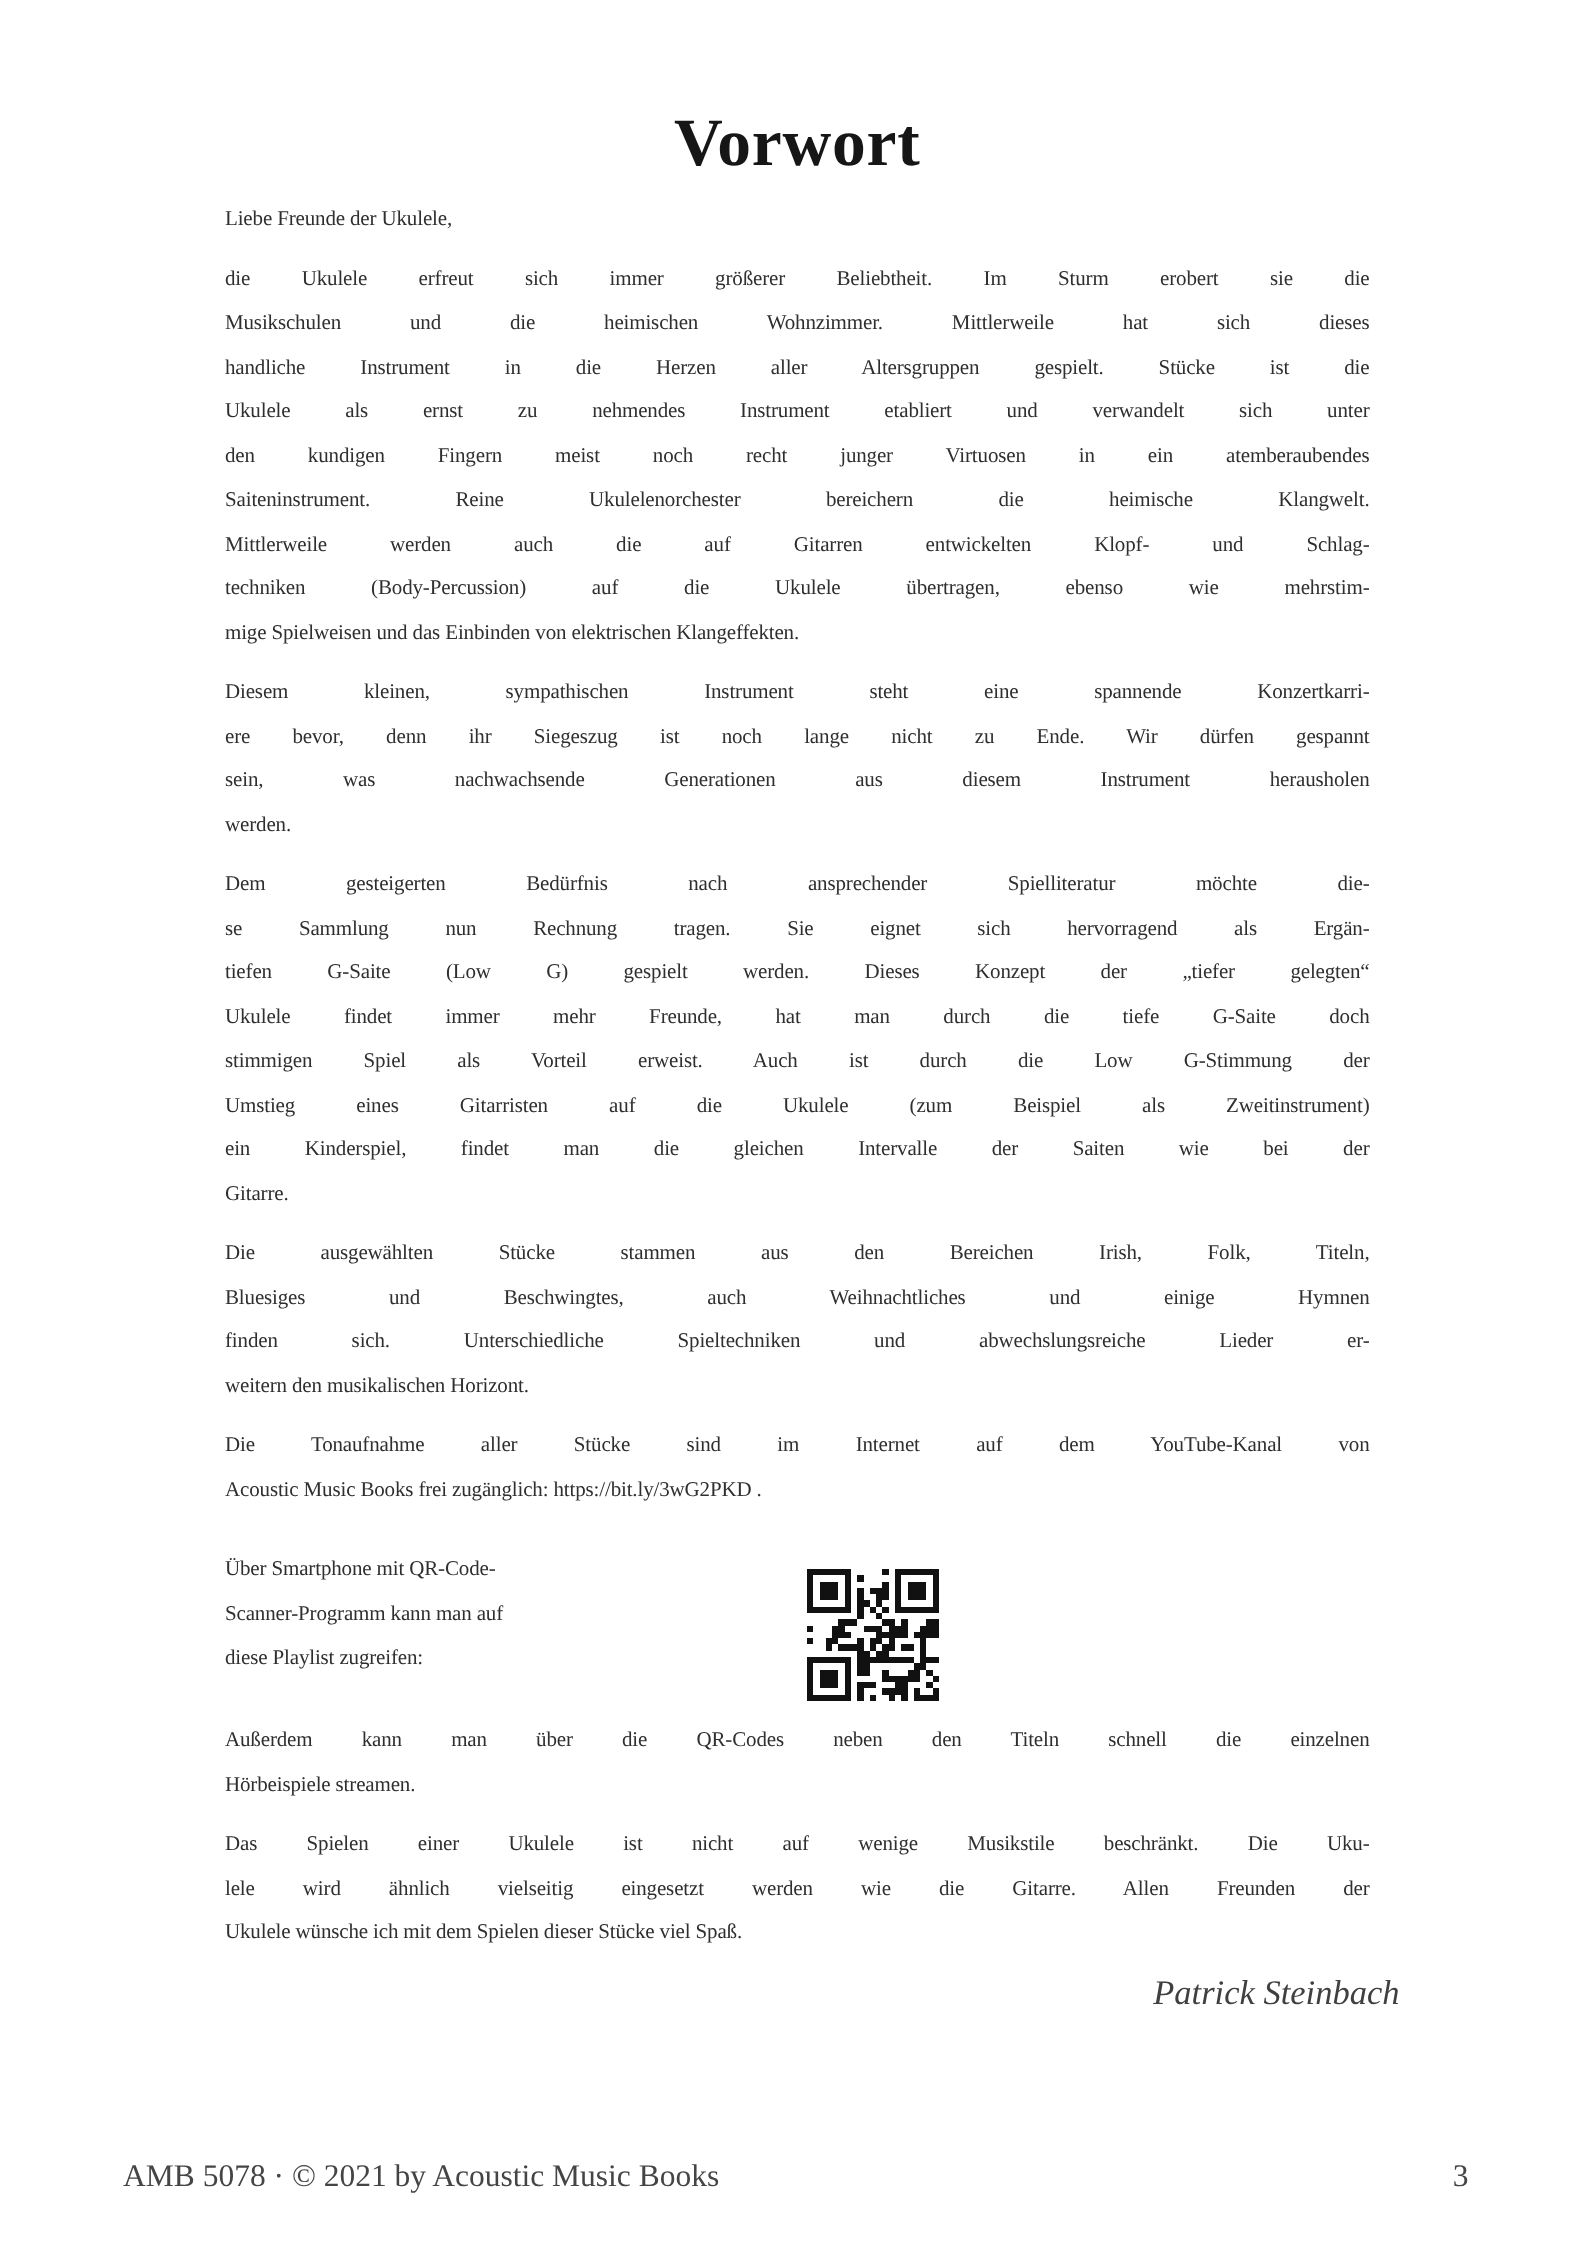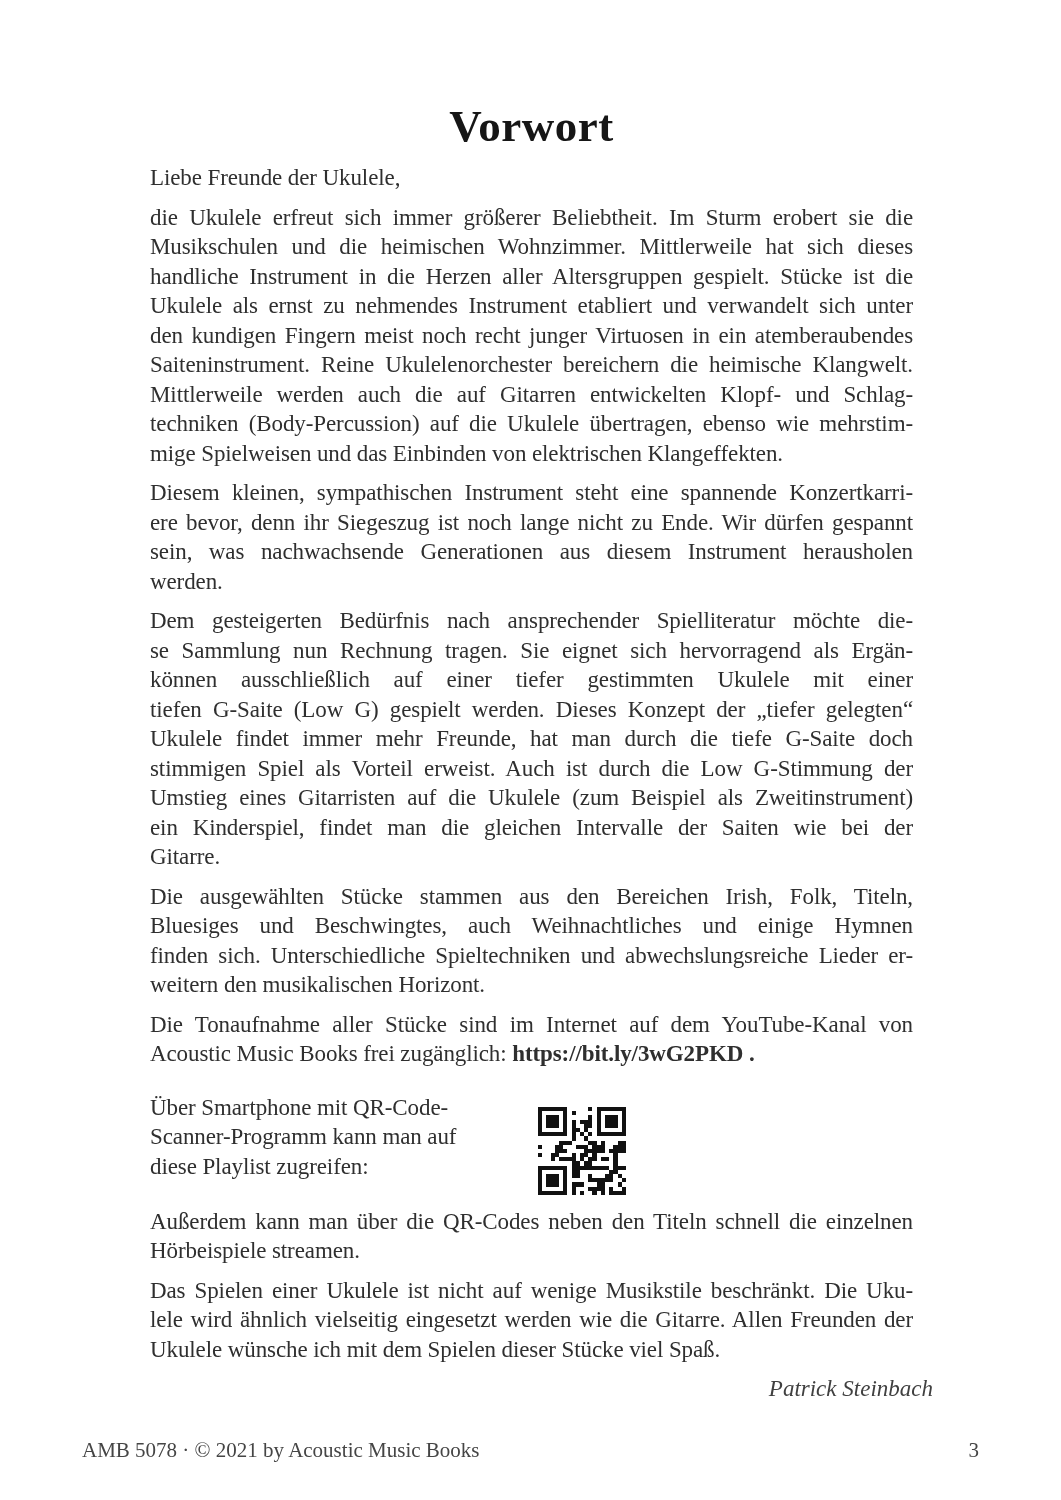--- a/index.html
+++ b/index.html
@@ -4,34 +4,34 @@
 <style>
   html,body{margin:0;padding:0;}
   body{
     width:1061px;height:1500px;position:relative;
     background:#ffffff;
     font-family:"Liberation Serif", serif;
     color:#2f2f2f;
     overflow:hidden;
   }
   .sheet{position:absolute;inset:0;background:#ffffff;}
-  .content{padding:101px 148px 0 150px;}
+  .content{padding:70px 148px 0 150px;}
   h1.title{
     font-size:45px;line-height:50px;font-weight:700;
     text-align:center;margin:0 0 12px 0;color:#161616;
     letter-spacing:.5px;
   }
   .para{margin:0 0 10px 0;}
   .line{
-    font-size:23px;line-height:29.5px;letter-spacing:-0.1px;
+    font-size:14px;line-height:29.5px;letter-spacing:-0.1px;
     white-space:normal;
   }
   .jl{text-align:justify;text-align-last:justify;-moz-text-align-last:justify;}
   .it{font-style:italic;}
-  .bd{font-weight:700;margin-top:17px;}
+  .bd{font-weight:400;margin-top:17px;}
   .qr-para{position:relative;min-height:104px;margin-top:24px;}
   .qr-lines{width:440px;}
   .qr{
     position:absolute;left:388px;top:14px;width:88px;height:88px;
     fill:#111111;
   }
   .signature{
     font-size:23px;line-height:30px;font-style:italic;
     text-align:right;margin:8px -20px 0 0;color:#404040;
   }
@@ -64,21 +64,20 @@
         </div>
         <div class="para">
           <div class="line jl">Diesem kleinen, sympathischen Instrument steht eine spannende Konzertkarri-</div>
           <div class="line jl">ere bevor, denn ihr Siegeszug ist noch lange nicht zu Ende. Wir dürfen gespannt</div>
           <div class="line jl">sein, was nachwachsende Generationen aus diesem Instrument herausholen</div>
           <div class="line">werden.</div>
         </div>
         <div class="para">
           <div class="line jl">Dem gesteigerten Bedürfnis nach ansprechender Spielliteratur möchte die-</div>
           <div class="line jl">se Sammlung nun Rechnung tragen.  Sie eignet sich hervorragend als Ergän-</div>
-          <div class="line jl">können ausschließlich auf einer tiefer gestimmten Ukulele mit einer</div>
           <div class="line jl">tiefen G-Saite  (Low G) gespielt werden. Dieses Konzept der „tiefer gelegten“</div>
           <div class="line jl">Ukulele findet immer mehr Freunde, hat man durch die tiefe G-Saite doch</div>
           <div class="line jl">stimmigen Spiel als Vorteil erweist. Auch ist durch die Low G-Stimmung der</div>
           <div class="line jl">Umstieg eines Gitarristen auf die Ukulele (zum Beispiel als Zweitinstrument)</div>
           <div class="line jl">ein Kinderspiel, findet man die gleichen Intervalle der Saiten wie bei der</div>
           <div class="line">Gitarre.</div>
         </div>
         <div class="para">
           <div class="line jl">Die ausgewählten Stücke stammen aus den Bereichen Irish, Folk, Titeln,</div>
           <div class="line jl">Bluesiges und Beschwingtes, auch Weihnachtliches und einige Hymnen</div>

